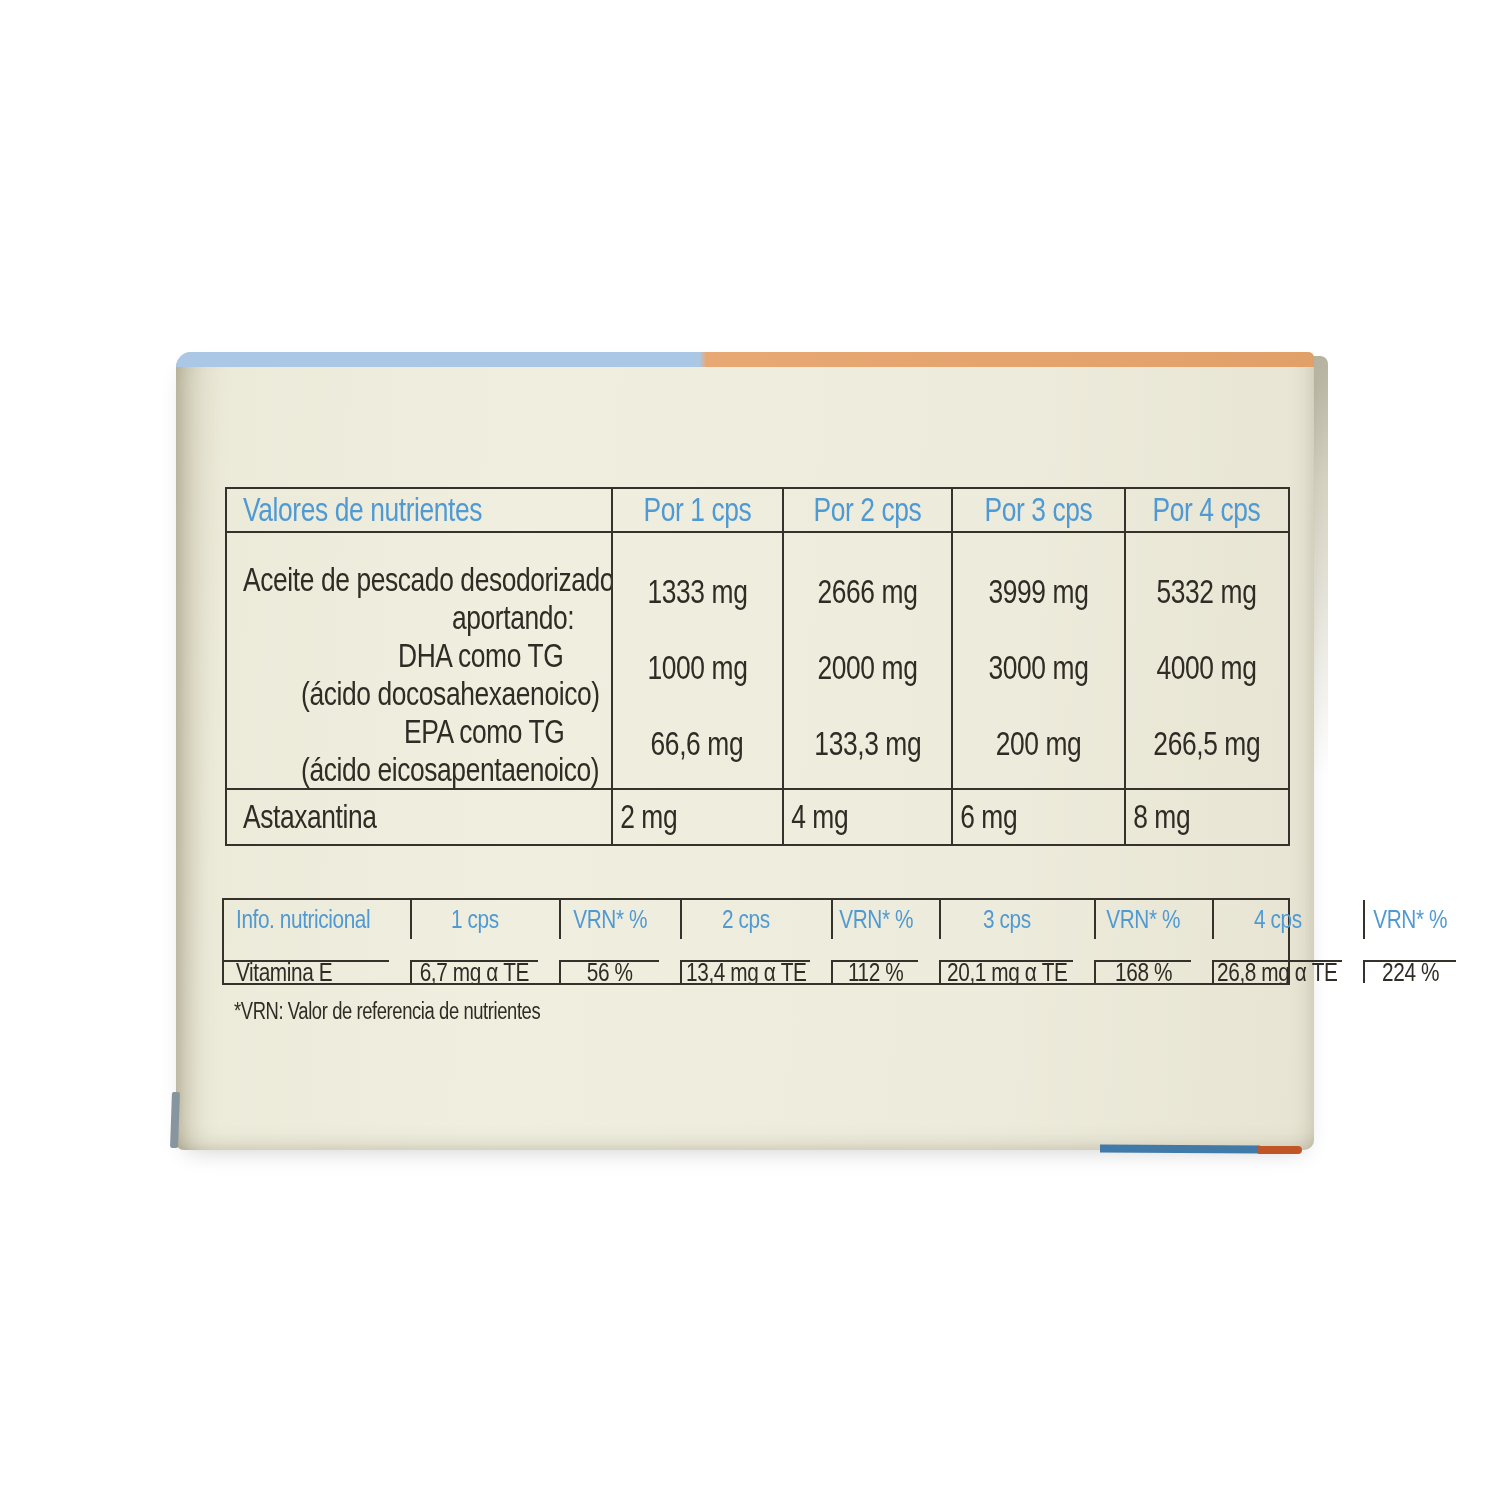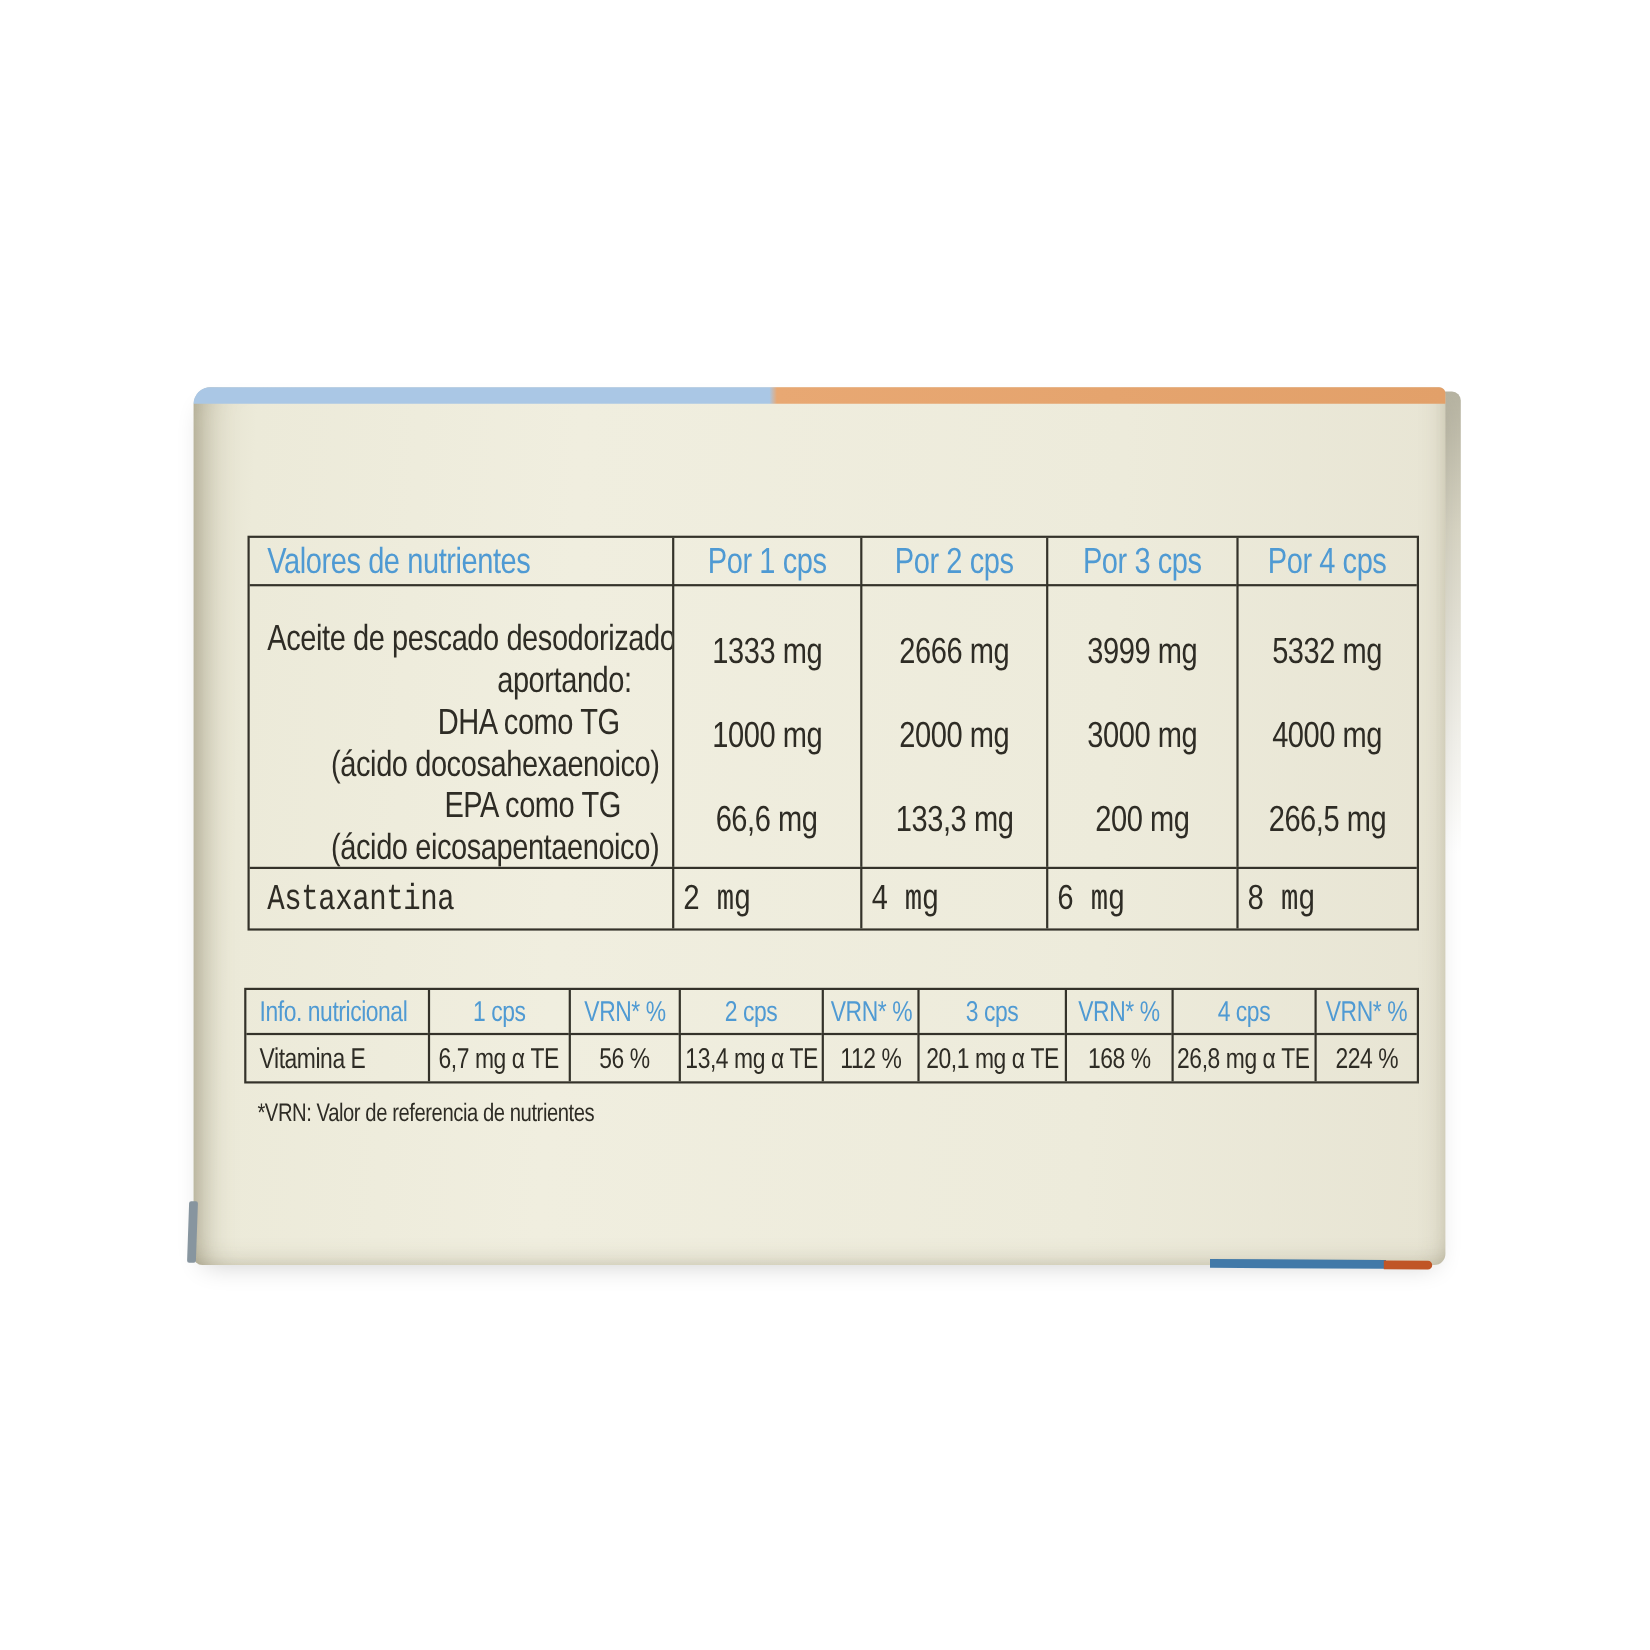--- a/index.html
+++ b/index.html
@@ -67,32 +67,33 @@
   .t1 .no-l{border-left:none;}
   .t1 .no-t{border-top:none;}
   .t1 .head{display:flex;align-items:center;justify-content:center;}
   .t1 .head.lab{justify-content:flex-start;padding-left:16px;}
   .t1 .body-label{padding:28px 6px 0 16px;}
   .t1 .ln{height:38px;line-height:38px;text-align:right;}
   .t1 .ind{padding-left:58px;}
   .t1 .vstack{padding-top:40px;text-align:center;}
   .t1 .v{height:38px;line-height:38px;}
   .t1 .v.gap{margin-top:38px;}
-  .t1 .arow{display:flex;align-items:center;font-family:Liberation Mono, monospace;}
+  .t1 .arow{display:flex;align-items:center;}
   .t1 .arow.lab{padding-left:16px;}
   .t1 .arow.center{justify-content:flex-start;}
 
   
   .t2{
     position:absolute;left:222px;top:898px;width:1068px;height:87px;
     display:grid;box-sizing:border-box;
     grid-template-columns:15.5% 12% 9.45% 12.25% 8.15% 12.6% 9.05% 12.25% 8.75%;
     grid-template-rows:39px 1fr;
     border:2.5px solid var(--line);
     font-size:26px;
+    gap:21px;
   }
   .t2 .cell{box-sizing:border-box;border-left:2.5px solid var(--line);border-top:2.5px solid var(--line);
     display:flex;align-items:center;justify-content:center;overflow:hidden;}
   .t2 .no-l{border-left:none;}
   .t2 .no-t{border-top:none;}
   .t2 .lab{justify-content:flex-start;padding-left:12px;}
 
   
   .footnote{
     position:absolute;left:234px;top:996px;font-size:23px;line-height:30px;

